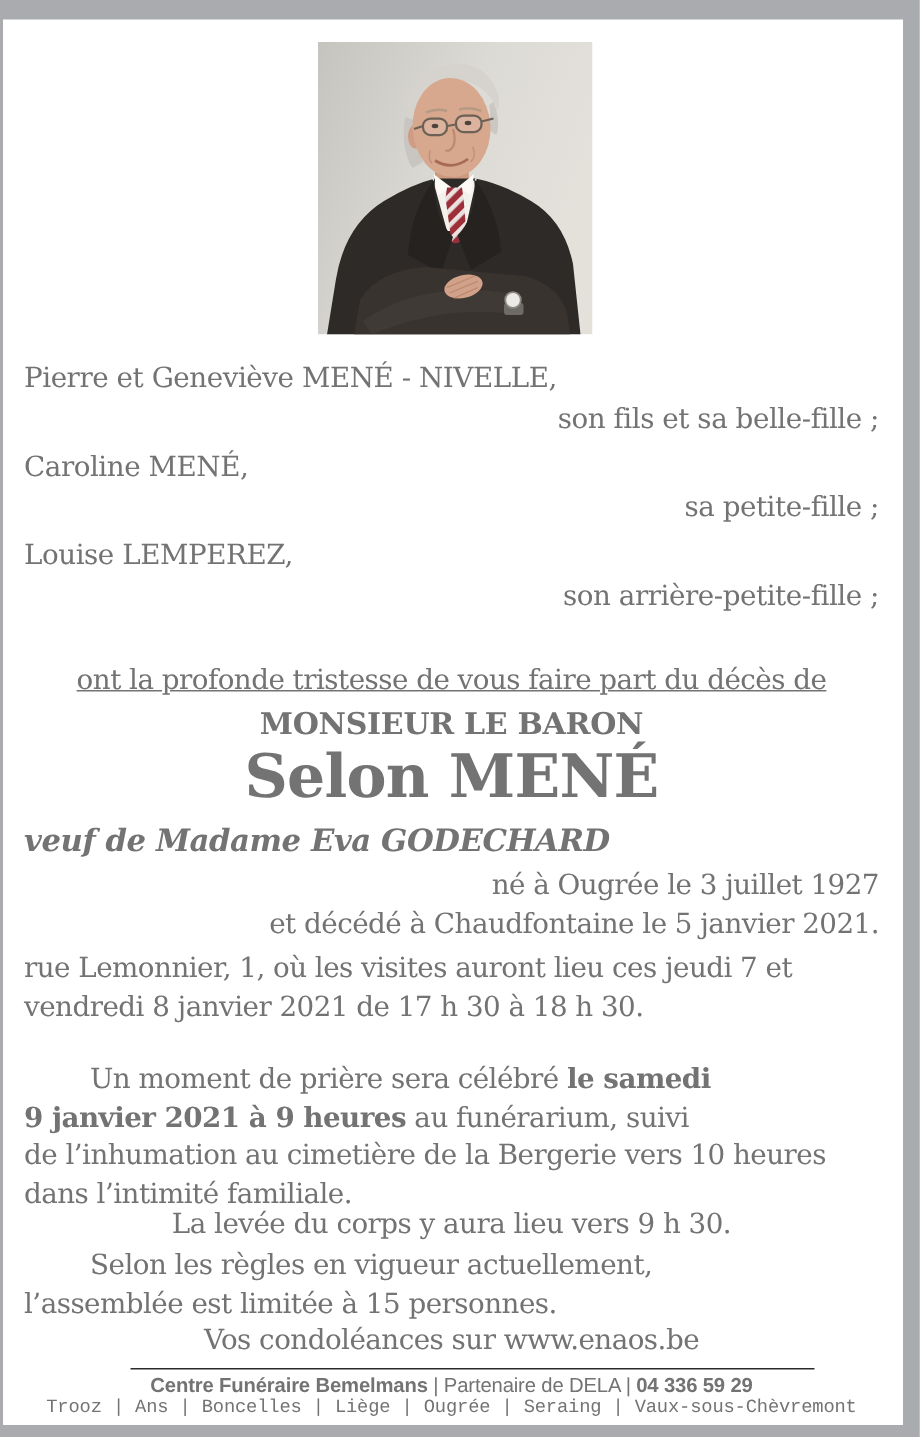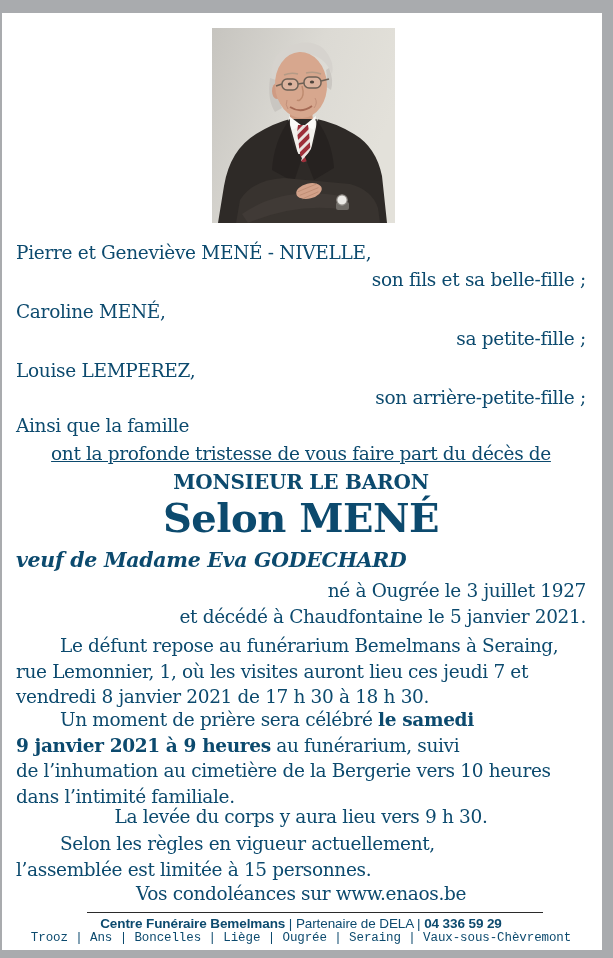--- a/index.html
+++ b/index.html
@@ -11,21 +11,21 @@
     background: #a9abae;
     font-family: "DejaVu Serif", serif;
   }
   .card {
     position: absolute;
     left: 2px;
     top: 13px;
     width: 600px;
     height: 937px;
     background: #ffffff;
-    color: #0c4a6e;
+    color: #737373;
   }
   .abs { position: absolute; left: 14px; right: 16px; }
 
   .photo-wrap {
     position: absolute;
     left: 210px;
     top: 15px;
     width: 183px;
     height: 195px;
   }
@@ -147,34 +147,32 @@
     <div class="family-entry">
       <div class="family-name">Caroline MENÉ,</div>
       <div class="family-rel">sa petite-fille ;</div>
     </div>
     <div class="family-entry">
       <div class="family-name">Louise LEMPEREZ,</div>
       <div class="family-rel">son arrière-petite-fille ;</div>
     </div>
   </div>
 
-  <div class="abs serif intro-1">Ainsi que la famille</div>
   <div class="abs serif intro-2">ont la profonde tristesse de vous faire part du décès de</div>
 
   <div class="abs deceased-title">MONSIEUR LE BARON</div>
   <div class="abs deceased-name">Selon MENÉ</div>
   <div class="abs deceased-spouse">veuf de Madame Eva GODECHARD</div>
 
   <div class="abs serif birthdeath">
     <div class="line">né à Ougrée le 3 juillet 1927</div>
     <div class="line">et décédé à Chaudfontaine le 5 janvier 2021.</div>
   </div>
 
   <div class="abs serif para p1">
-    <div class="line indent">Le défunt repose au funérarium Bemelmans à Seraing,</div>
     <div class="line">rue Lemonnier, 1, où les visites auront lieu ces jeudi 7 et</div>
     <div class="line">vendredi 8 janvier 2021 de 17 h 30 à 18 h 30.</div>
   </div>
 
   <div class="abs serif para p2">
     <div class="line indent"><span>Un moment de prière sera célébré </span><span class="b">le samedi</span></div>
     <div class="line"><span class="b">9 janvier 2021 à 9 heures</span><span> au funérarium, suivi</span></div>
     <div class="line">de l’inhumation au cimetière de la Bergerie vers 10 heures</div>
     <div class="line">dans l’intimité familiale.</div>
   </div>

